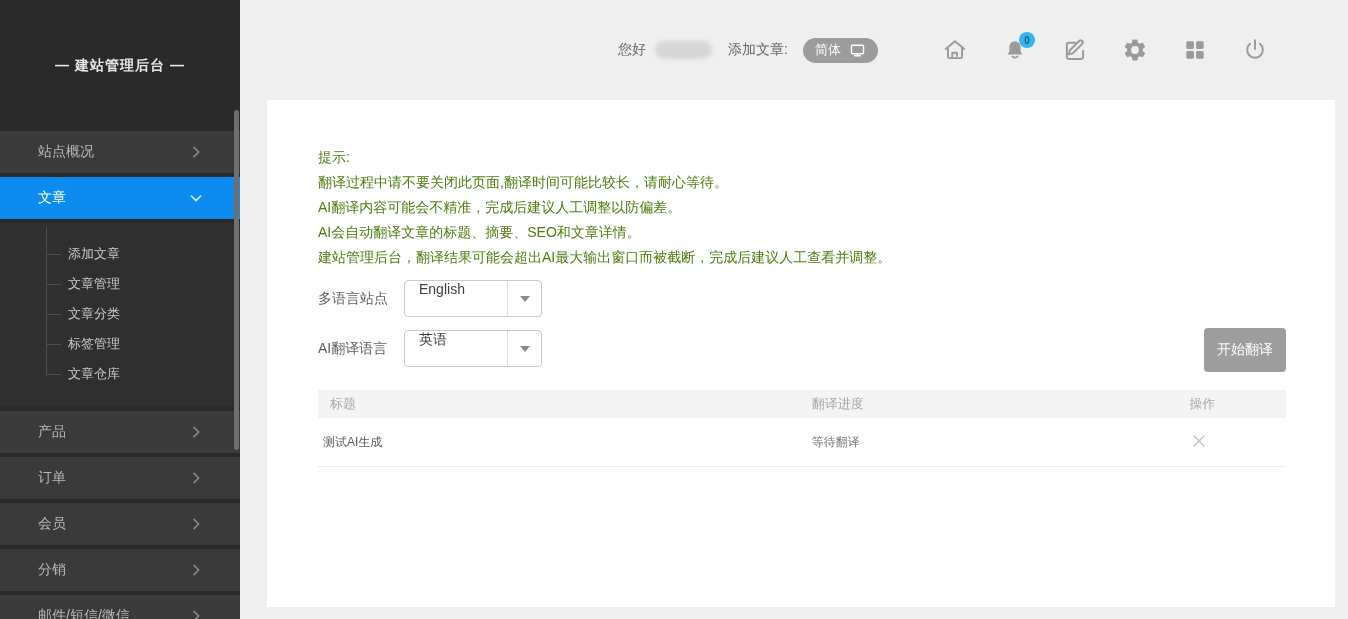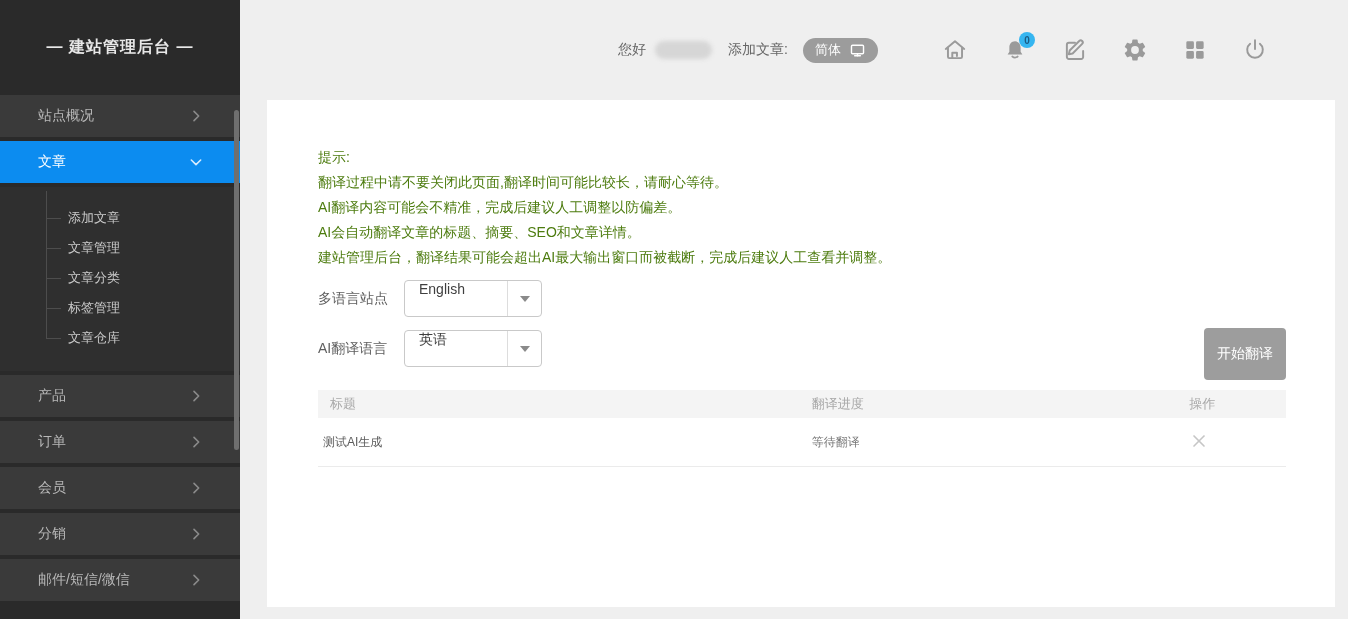--- a/index.html
+++ b/index.html
@@ -9,22 +9,22 @@
     background:#efefef;
     display:flex;
   }
 
   
   .sidebar {
     width:240px; flex-shrink:0; background:#2a2a2a;
     position:relative; overflow:hidden;
   }
   .sidebar-title {
-    height:95px; display:flex; align-items:center; justify-content:center;
-    color:#e8e8e8; font-size:16px; font-weight:600; letter-spacing:1px;
+    height:131px; display:flex; align-items:center; justify-content:center;
+    color:#e8e8e8; font-size:14px; font-weight:600; letter-spacing:1px;
     white-space:nowrap;
     border-radius:20px;
   }
   .menu-item {
     height:42px; background:#3a3a3a; margin-bottom:4px;
     display:flex; align-items:center; justify-content:space-between;
     padding:0 36px 0 38px; color:#b8b8b8; font-size:14px; cursor:pointer;
   }
   .menu-item .chev { width:16px; height:16px; stroke:#8a8a8a; }
   .menu-item.active { background:#0c8cf0; color:#ffffff; }
@@ -101,21 +101,21 @@
   .dropdown-caretbox {
     width:34px; height:100%; border-left:1px solid #ddd;
     display:flex; align-items:center; justify-content:center;
   }
   .caret-down {
     width:0; height:0; border-left:5px solid transparent;
     border-right:5px solid transparent; border-top:6px solid #8a8a8a;
   }
 
   .start-btn {
-    position:absolute; right:49px; top:228px; width:82px; height:52px;
+    position:absolute; right:49px; top:228px; width:82px; height:44px;
     background:#9d9d9d; color:#fff; border:none; border-radius:4px;
     font-size:14px; cursor:pointer; font-family:inherit;
   }
 
   .table { position:absolute; left:51px; right:49px; top:290px; }
   .thead {
     display:flex; height:28px; align-items:center; background:#f4f4f4;
     color:#a8a8a8; font-size:13px;
   }
   .trow {

